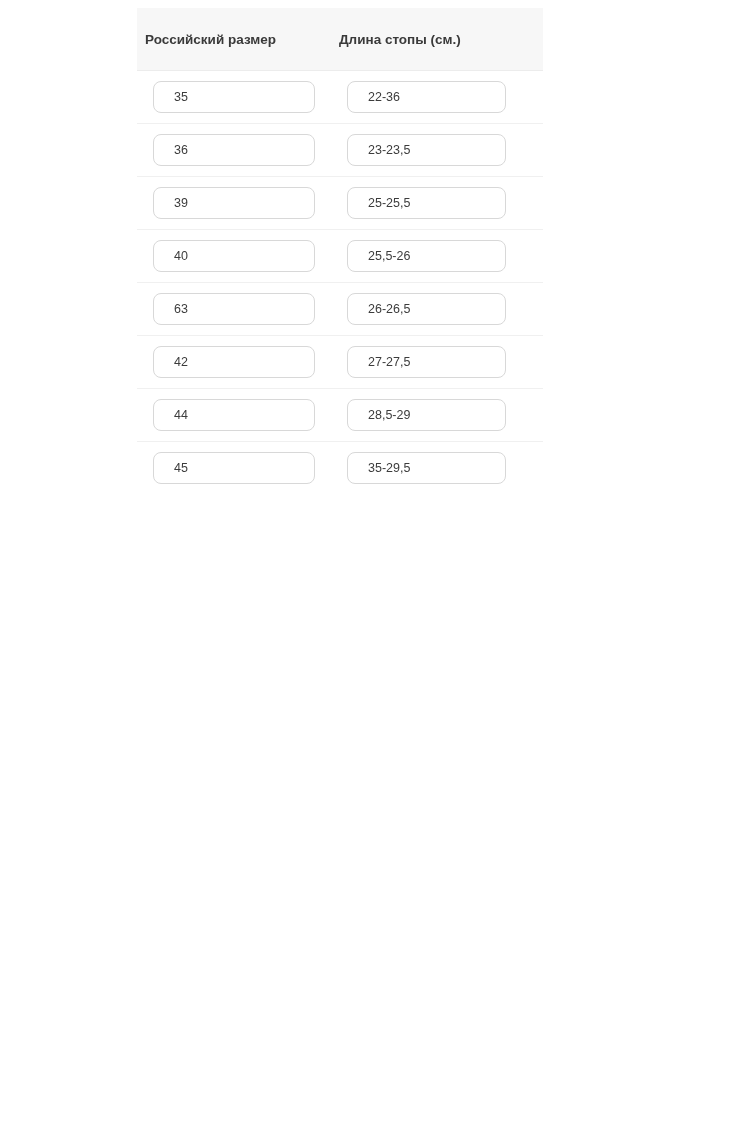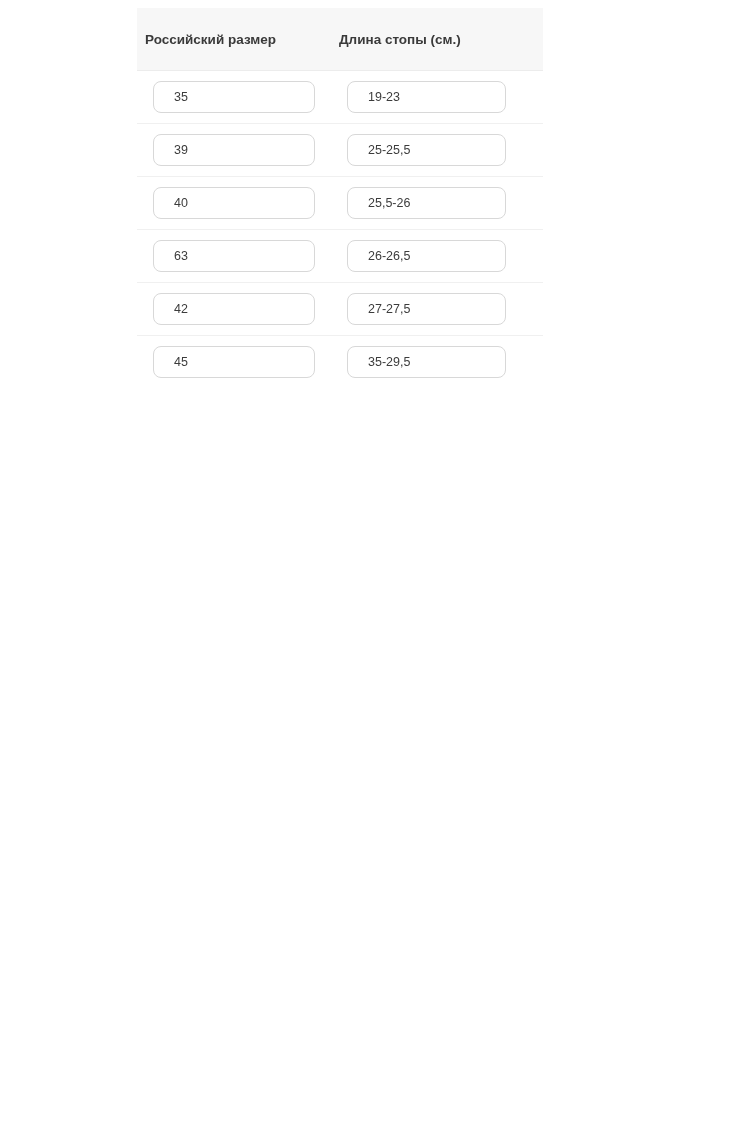--- a/index.html
+++ b/index.html
@@ -89,21 +89,29 @@
           <th class="col-1">Российский размер</th>
           <th class="col-2">Длина стопы (см.)</th>
         </tr>
       </thead>
       <tbody>
         <tr>
           <td class="col-1">
               <span class="cell-box">35</span>
             </td>
           <td class="col-2">
-              <span class="cell-box">19-23</span>
+              <span class="cell-box">22-36</span>
+            </td>
+        </tr>
+        <tr>
+          <td class="col-1">
+              <span class="cell-box">36</span>
+            </td>
+          <td class="col-2">
+              <span class="cell-box">23-23,5</span>
             </td>
         </tr>
         <tr>
           <td class="col-1">
               <span class="cell-box">39</span>
             </td>
           <td class="col-2">
               <span class="cell-box">25-25,5</span>
             </td>
         </tr>
@@ -126,20 +134,28 @@
         <tr>
           <td class="col-1">
               <span class="cell-box">42</span>
             </td>
           <td class="col-2">
               <span class="cell-box">27-27,5</span>
             </td>
         </tr>
         <tr>
           <td class="col-1">
+              <span class="cell-box">44</span>
+            </td>
+          <td class="col-2">
+              <span class="cell-box">28,5-29</span>
+            </td>
+        </tr>
+        <tr>
+          <td class="col-1">
               <span class="cell-box">45</span>
             </td>
           <td class="col-2">
               <span class="cell-box">35-29,5</span>
             </td>
         </tr>
       </tbody>
     </table>
   </div>
 </div>

